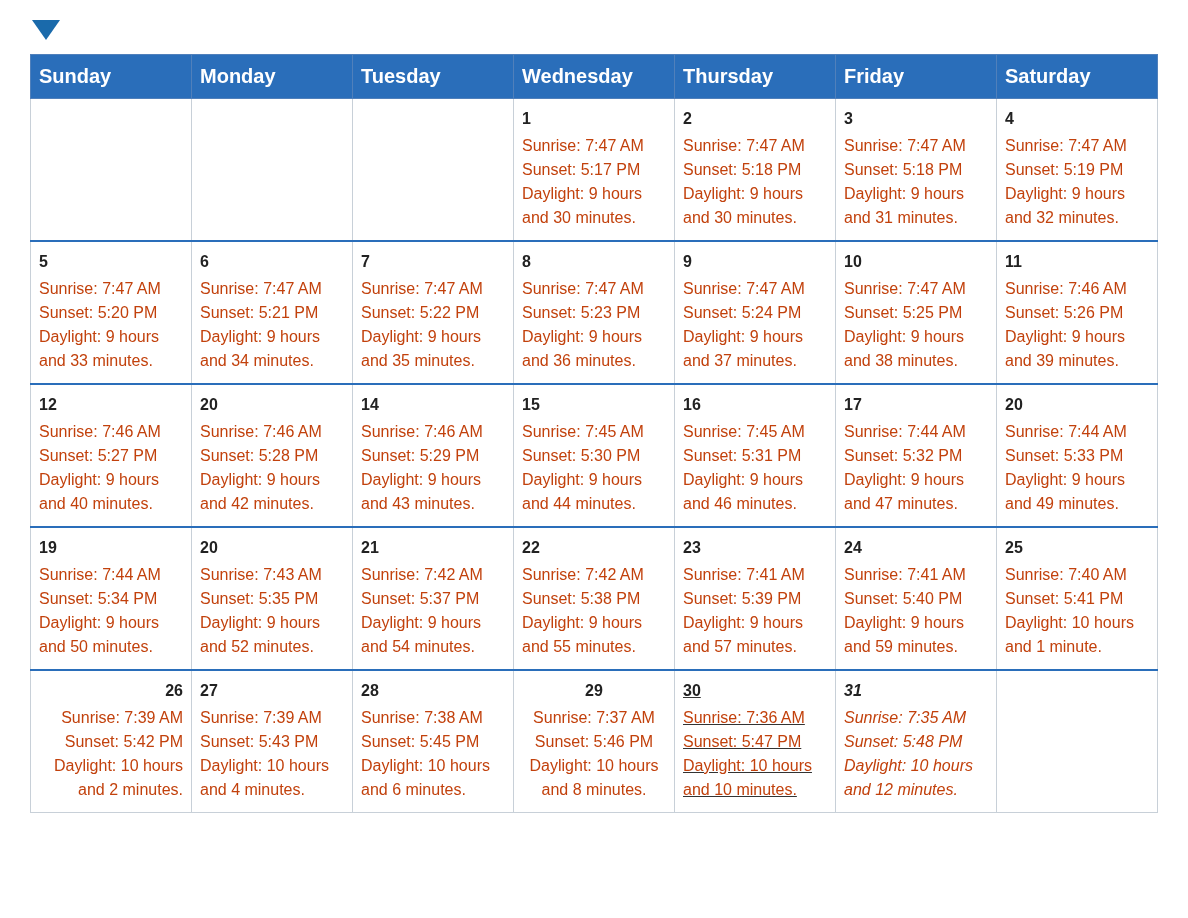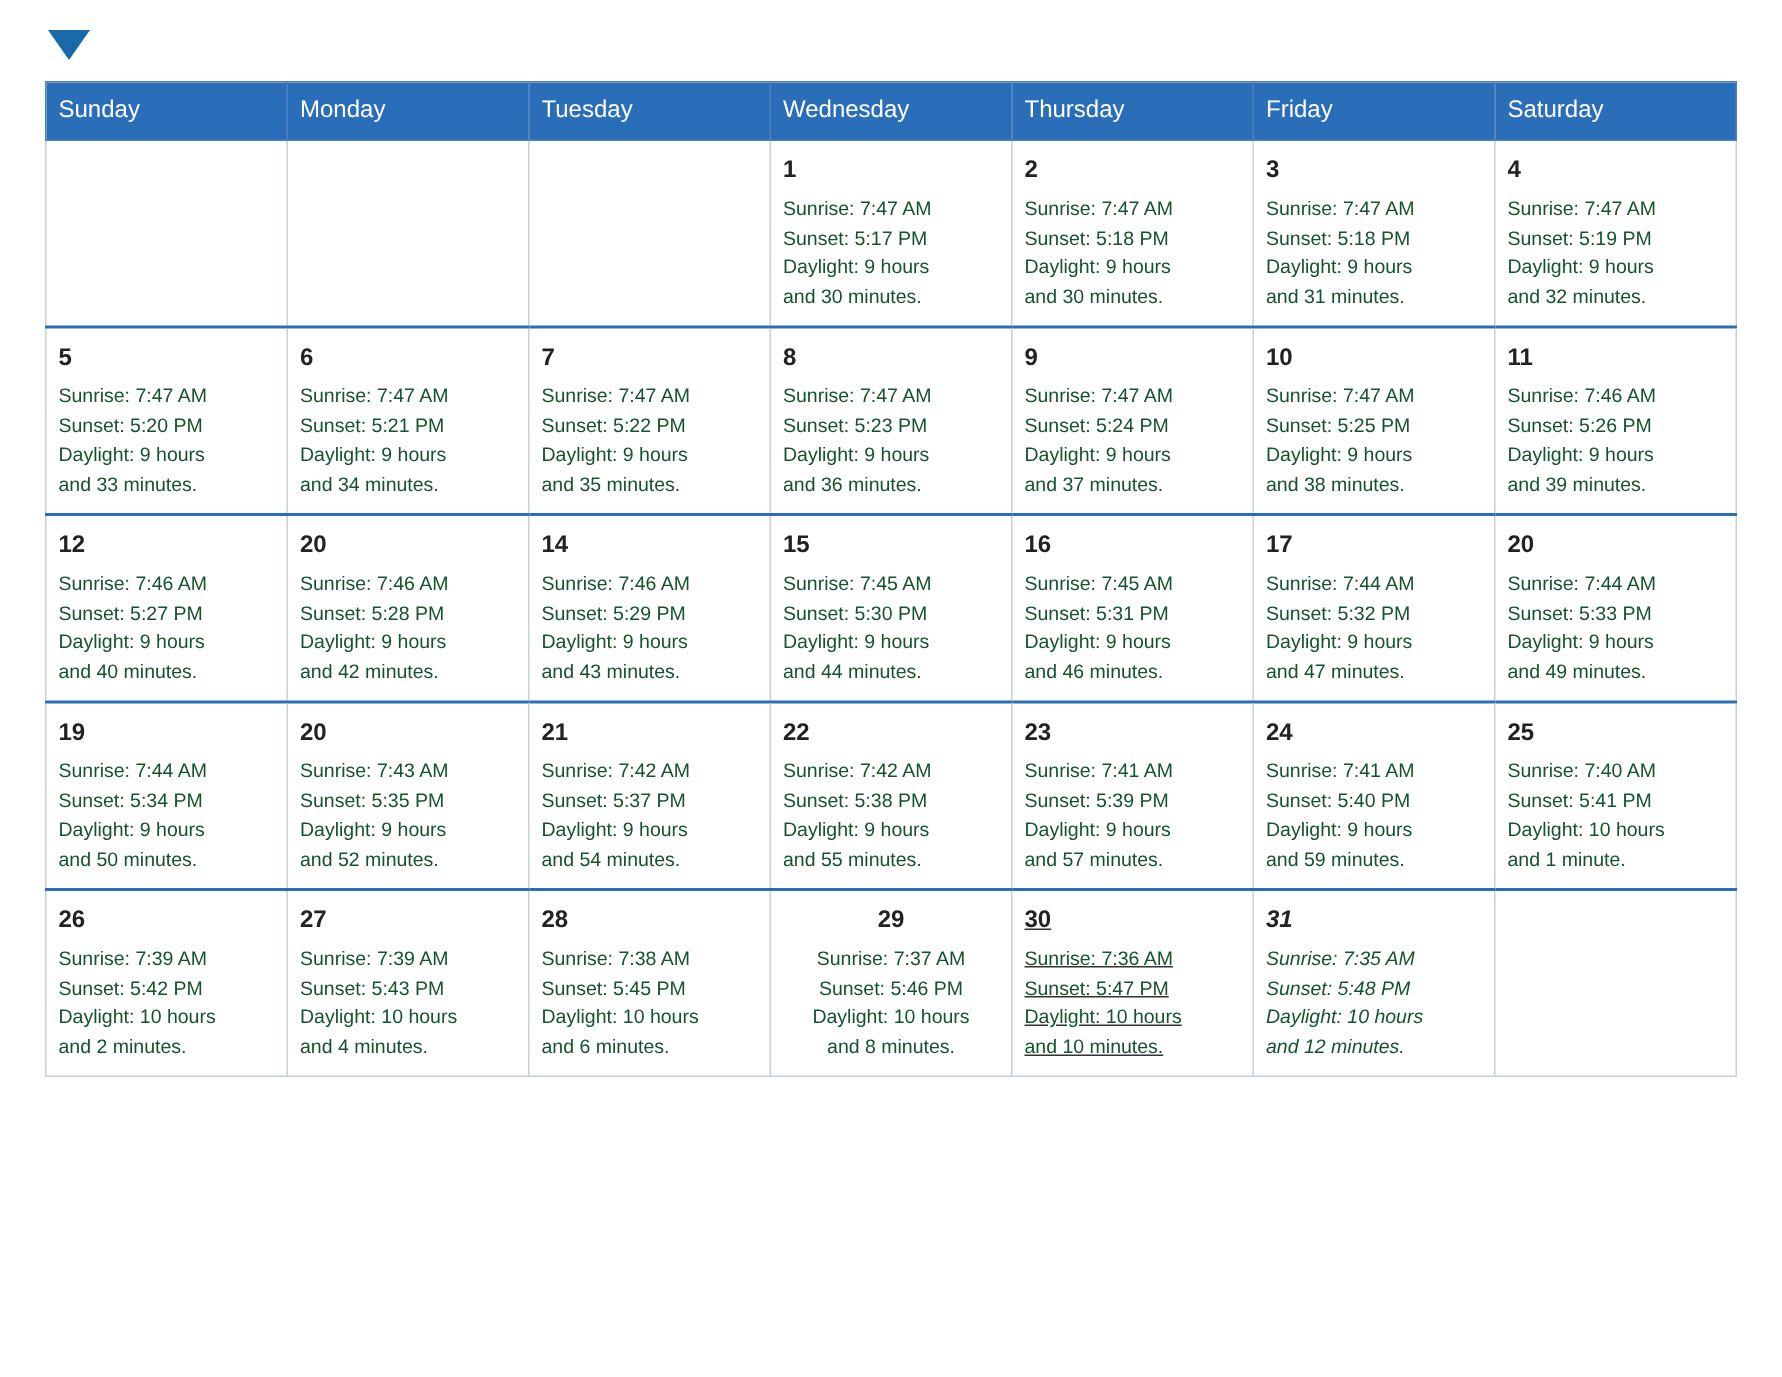--- a/index.html
+++ b/index.html
@@ -58,22 +58,22 @@
       margin-top: 4px;
     }
     .calendar-table {
       width: 100%;
       border-collapse: collapse;
       border: 1px solid #b0b8c8;
     }
     .calendar-table thead tr th {
       background-color: #2a6eba;
       color: #fff;
-      font-size: 16px;
-      font-weight: normal;
+      font-size: 20px;
+      font-weight: bold;
       padding: 10px 8px;
       text-align: left;
       border: 1px solid #5080bb;
     }
     .calendar-table tbody tr td {
       vertical-align: top;
       padding: 8px 8px 10px 8px;
       border: 1px solid #c8d0d8;
       width: calc(100% / 7);
       min-height: 90px;
@@ -82,22 +82,22 @@
       line-height: 1.5;
     }
     .day-number {
       font-size: 16px;
       font-weight: bold;
       color: #222;
       display: block;
       margin-bottom: 3px;
     }
     .day-info {
-      font-size: 13px;
-      color: #14532d;
+      font-size: 16px;
+      color: #c2410c;
       line-height: 1.5;
     }
     .empty-cell {
       background: #fff;
     }
     tbody tr td {
       background: #fff;
     }
     
     .calendar-table tbody tr:not(:last-child) td {
@@ -237,21 +237,21 @@
         <td>
           <span class="day-number">24</span>
           <div class="day-info">Sunrise: 7:41 AM<br>Sunset: 5:40 PM<br>Daylight: 9 hours<br>and 59 minutes.</div>
         </td>
         <td>
           <span class="day-number">25</span>
           <div class="day-info">Sunrise: 7:40 AM<br>Sunset: 5:41 PM<br>Daylight: 10 hours<br>and 1 minute.</div>
         </td>
       </tr>
       <tr>
-        <td style="border-bottom: 1px solid rgb(200, 208, 216);">
+        <td style="border-bottom: 1px solid rgb(200, 208, 216); text-align: right;">
           <span class="day-number">26</span>
           <div class="day-info">Sunrise: 7:39 AM<br>Sunset: 5:42 PM<br>Daylight: 10 hours<br>and 2 minutes.</div>
         </td>
         <td style="border-bottom: 1px solid rgb(200, 208, 216); margin-top: 36px;">
           <span class="day-number">27</span>
           <div class="day-info">Sunrise: 7:39 AM<br>Sunset: 5:43 PM<br>Daylight: 10 hours<br>and 4 minutes.</div>
         </td>
         <td style="border-bottom: 1px solid rgb(200, 208, 216);">
           <span class="day-number">28</span>
           <div class="day-info">Sunrise: 7:38 AM<br>Sunset: 5:45 PM<br>Daylight: 10 hours<br>and 6 minutes.</div>

